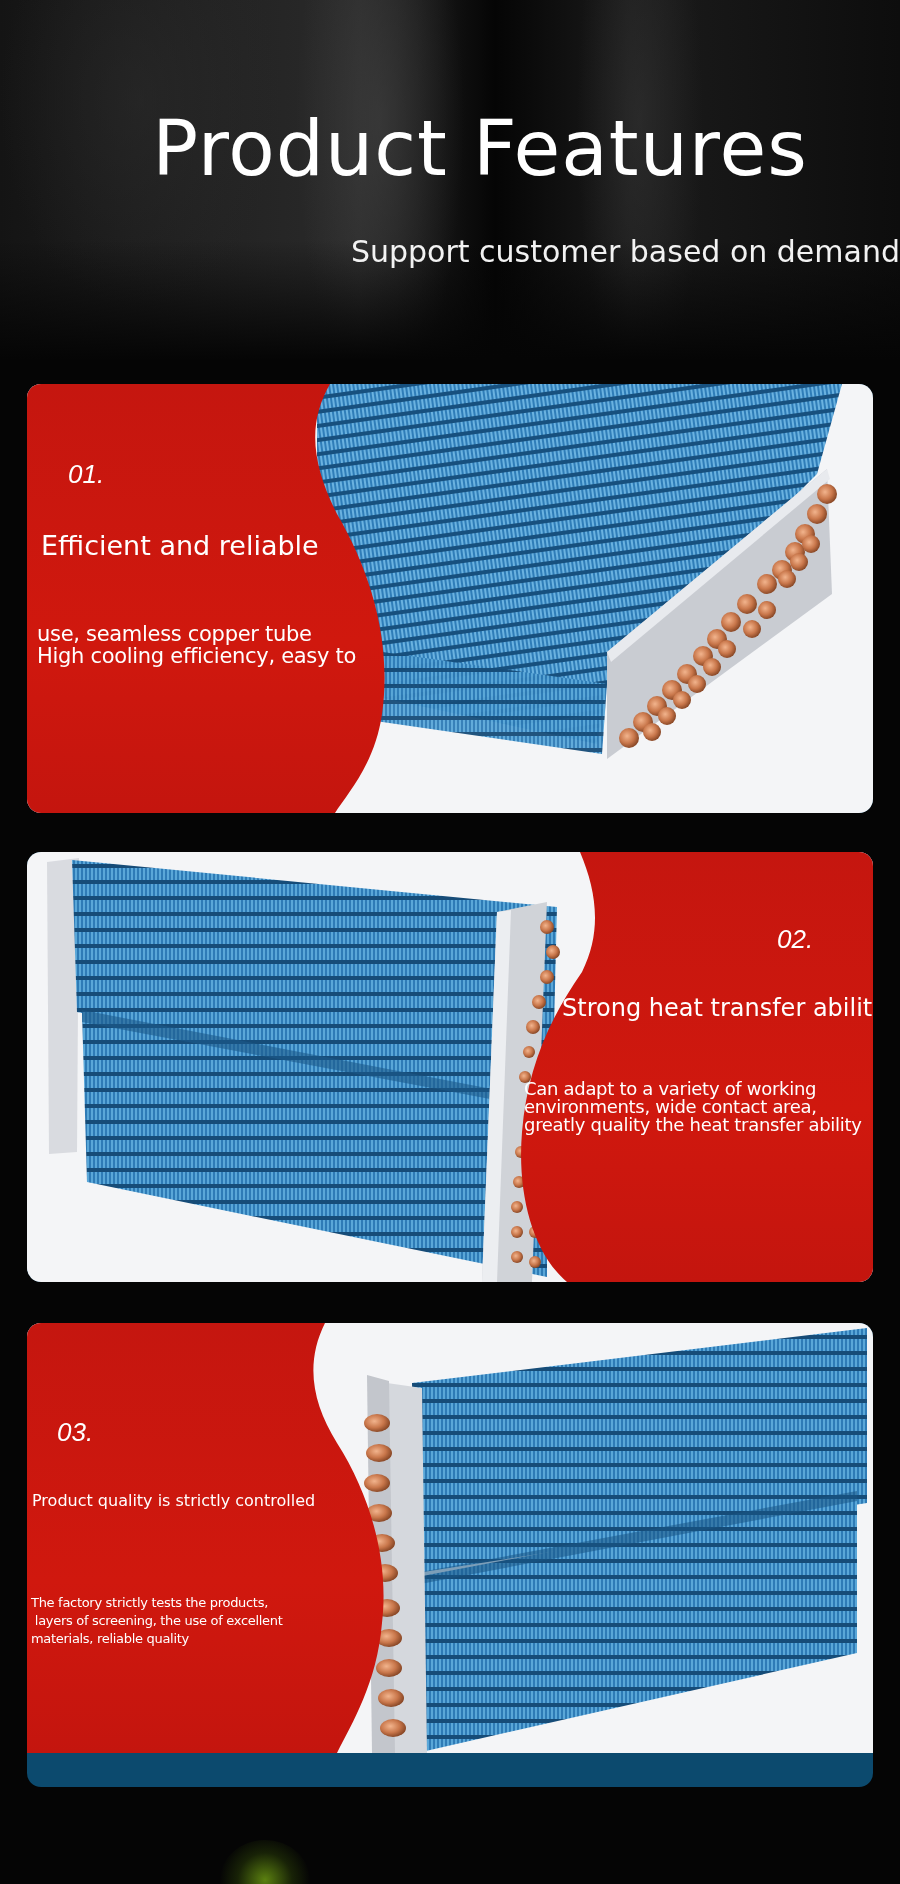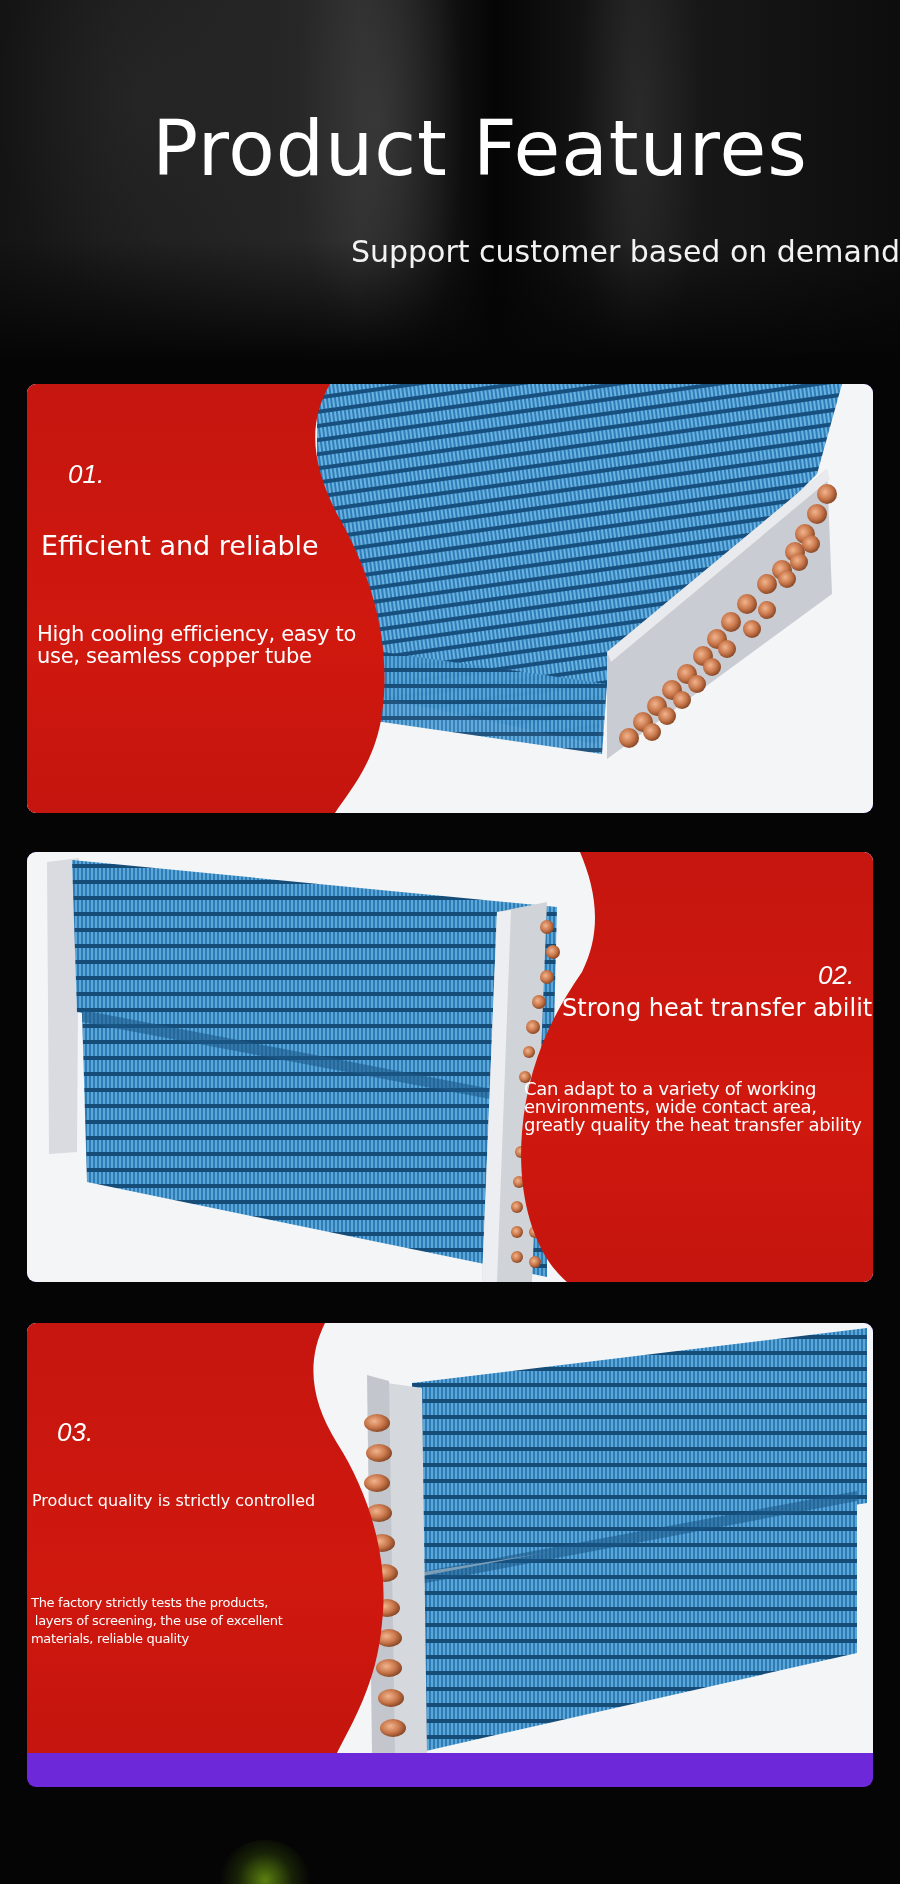--- a/index.html
+++ b/index.html
@@ -24,22 +24,22 @@
     position: absolute; left: 0; width: 900px; top: 88px; text-align: center;
     color: #ffffff; font-size: 76px; font-weight: 400; letter-spacing: 1px;
     padding-left: 60px; box-sizing: border-box; z-index: 2; margin-top: 16px;
   }
   .subtitle {
     position: absolute; left: 0; width: 900px; top: 234px; text-align: right;
     color: #f2f2f2; font-size: 30px; font-weight: 400;
     padding-left: 50px; box-sizing: border-box; z-index: 2;
   }
   .card {
-    position: absolute; left: 27px; width: 846px; border-radius: 9px; overflow: hidden;
-    background: #6d28d9;
+    position: absolute; left: 27px; width: 846px; border-radius: 14px; overflow: hidden;
+    background: #0c4a6e;
   }
   .card svg.bg { position: absolute; left: 0; top: 0; }
   .num {
     position: absolute; color: #fff; font-style: italic; font-size: 26px;
     font-family: "Liberation Sans", sans-serif;
   }
   .heading { position: absolute; color: #fff; font-size: 27px; white-space: nowrap; }
   .desc {
     position: absolute; color: #fff; font-size: 21px; line-height: 22px;
     letter-spacing: -0.3px;
@@ -118,22 +118,22 @@
         <circle cx="625" cy="348" r="9"></circle>
       <circle cx="725" cy="245" r="9"></circle>
         <circle cx="740" cy="226" r="9"></circle>
     </g>
 
     <path d="M0 0 L303 0 C280 40 285 80 310 130 C345 190 365 260 355 330 C348 380 320 410 308 429 L0 429 Z" fill="url(#redgrad)"></path>
   </svg>
   <div class="num" style="left:41px;top:75px;">01.</div>
   <div class="heading" style="left:14px;top:146px;">Efficient and reliable</div>
   <div class="desc" style="left:10px;top:239px;">
+    <div>use, seamless copper tube</div>
     <div>High cooling efficiency, easy to</div>
-    <div>use, seamless copper tube</div>
   </div>
 </div>
 
 <div class="card" style="top:852px;height:430px;">
   <svg class="bg" width="846" height="430">
     <rect width="846" height="430" fill="#f4f5f7"></rect>
 
     <path d="M20 10 L52 6 L50 300 L22 302 Z" fill="#d9dbe0"></path>
 
     <path d="M45 8 L530 55 L525 255 L50 160 Z" fill="url(#finsB)"></path>
@@ -158,21 +158,21 @@
         <circle cx="490" cy="380" r="6"></circle>
         <circle cx="490" cy="405" r="6"></circle>
       <circle cx="508" cy="320" r="6"></circle>
         <circle cx="508" cy="350" r="6"></circle>
         <circle cx="508" cy="380" r="6"></circle>
         <circle cx="508" cy="410" r="6"></circle>
     </g>
 
     <path d="M553 0 L846 0 L846 430 L540 430 C505 400 490 340 495 280 C500 220 520 170 555 120 C575 80 570 40 553 0 Z" fill="url(#redgrad)"></path>
   </svg>
-  <div class="num" style="left:791px;top:72px;margin-top:36px;">02.</div>
+  <div class="num" style="left:750px;top:72px;">02.</div>
   <div class="heading" style="left:535px;top:142px;font-size:24px;">Strong heat transfer ability</div>
   <div class="desc" style="left:497px;top:228px;font-size:18px;line-height:18px;">
     <div>Can adapt to a variety of working</div>
     <div>environments, wide contact area,</div>
     <div>greatly quality the heat transfer ability</div>
   </div>
 </div>
 
 <div class="card" style="top:1323px;height:464px;">
   <svg class="bg" width="846" height="430">

